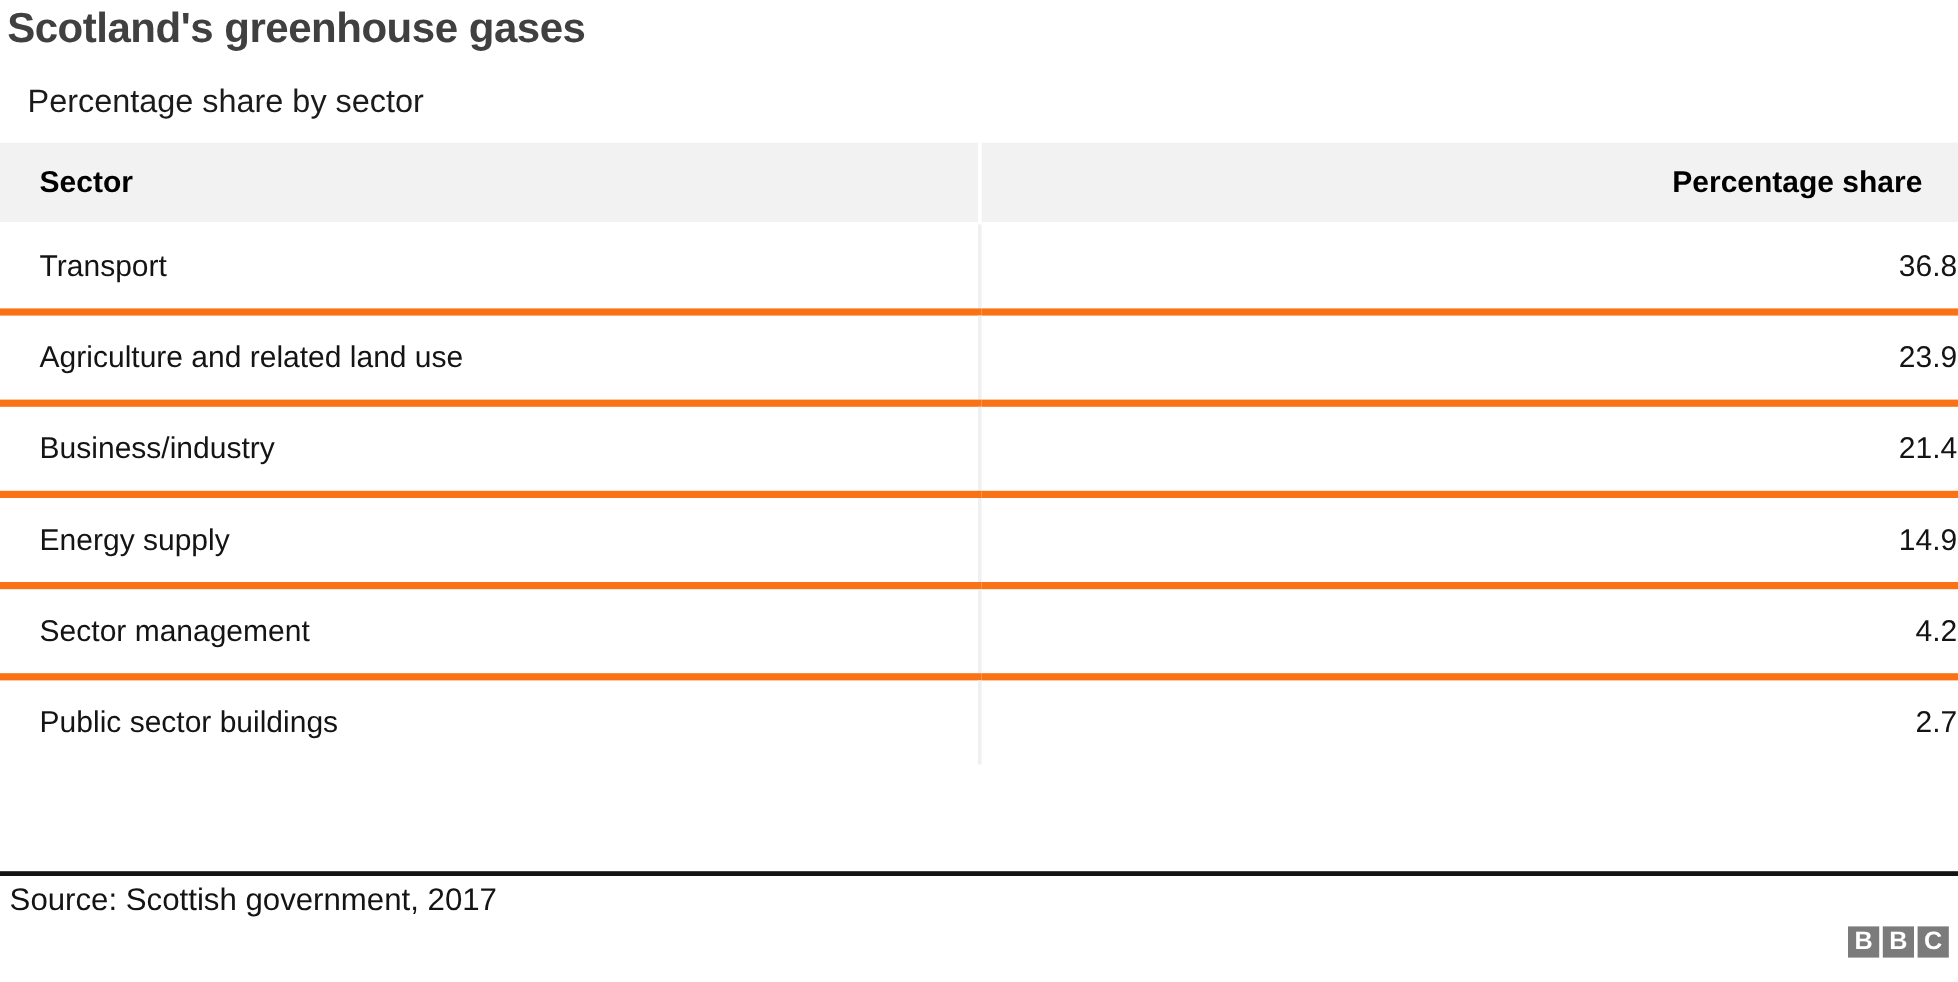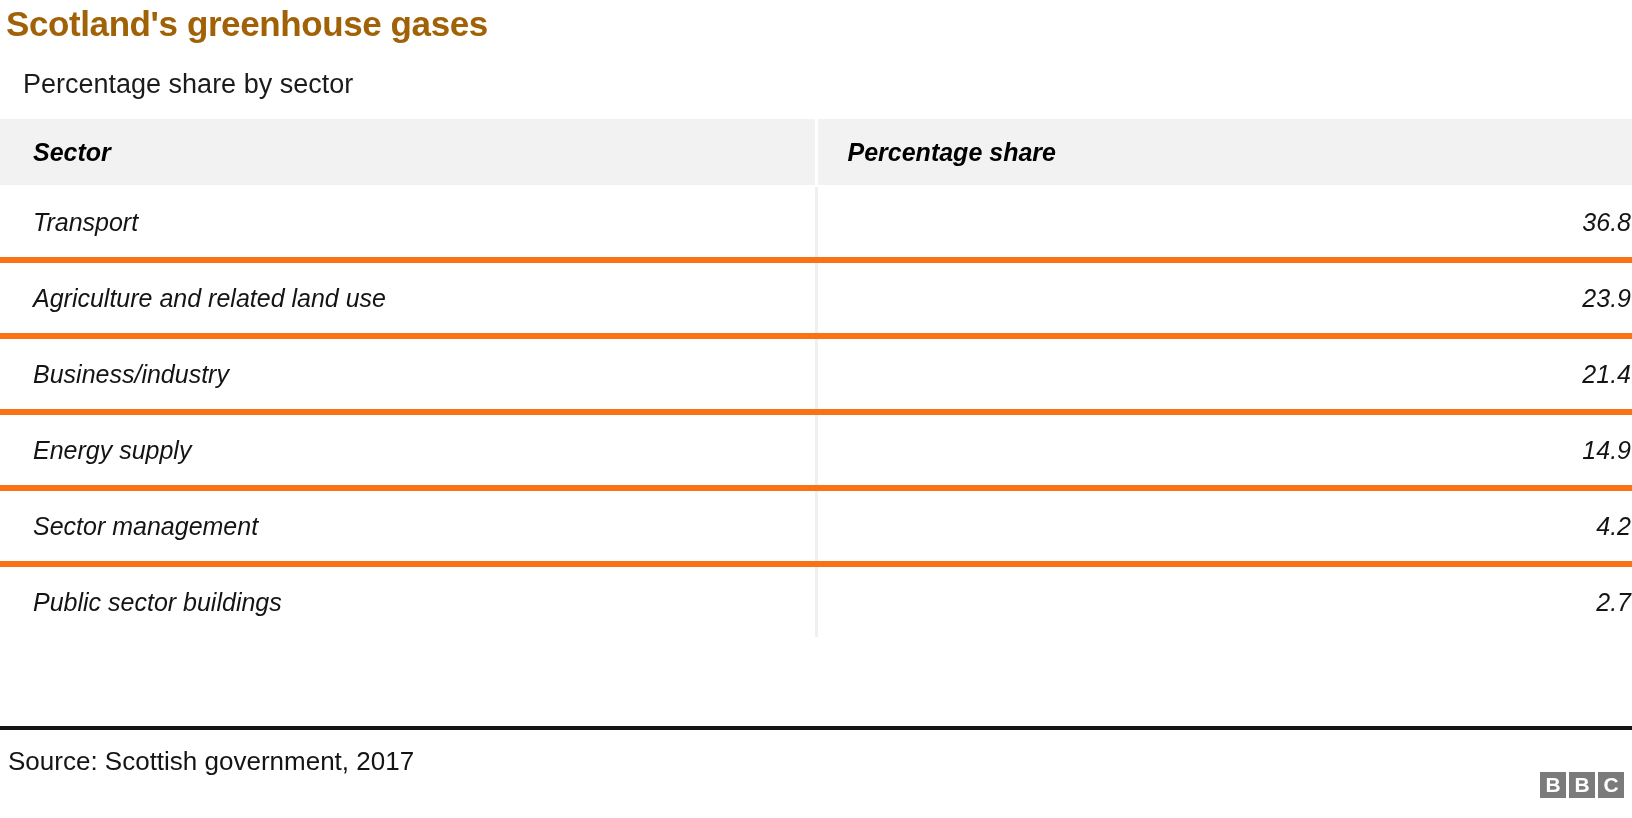--- a/index.html
+++ b/index.html
@@ -24,39 +24,38 @@
 
   
   .heading {
     padding: 2px 0 0 6px;
   }
   .chart-title {
     font-size: 35px;
     font-weight: bold;
     line-height: 44px;
     letter-spacing: -0.4px;
-    color: #a16207;
+    color: #404040;
     margin: 0;
     white-space: nowrap;
   }
   .chart-subtitle {
     font-size: 27px;
     font-weight: normal;
     line-height: 36px;
     color: #1b1b1b;
     margin: 17px;
     padding-top: 3px;
     white-space: nowrap;
   }
 
   
   .table-wrap {
     margin-top: 12px;
     width: 1456px;
-    font-style: italic;
   }
   table.data-table {
     width: 1632px;
     border-collapse: collapse;
     table-layout: fixed;
   }
   table.data-table col.col-sector { width: 816px; }
   table.data-table col.col-value  { width: 816px; }
 
   thead tr.head-row {
@@ -71,21 +70,21 @@
     border: none;
     background: #f2f2f2;
     vertical-align: middle;
   }
   thead th.th-sector {
     text-align: left;
     padding-left: 33px;
     border-right: 3px solid #ffffff;
   }
   thead th.th-value {
-    text-align: left;
+    text-align: right;
     padding-right: 30px;
   }
 
   tbody tr {
     background: #ffffff;
   }
   tbody td {
     font-size: 25px;
     font-weight: normal;
     color: #141414;
@@ -112,21 +111,21 @@
     left: 0;
     top: 726px;
     width: 1632px;
     height: 92px;
     border-top: 4px solid #141414;
     box-sizing: border-box;
   }
   .source-text {
     position: absolute;
     left: 8px;
-    top: 14px;
+    top: 2px;
     font-size: 26px;
     line-height: 34px;
     color: #141414;
     white-space: nowrap;
   }
   .bbc-logo {
     position: absolute;
     right: 8px;
     top: 42px;
     display: flex;

